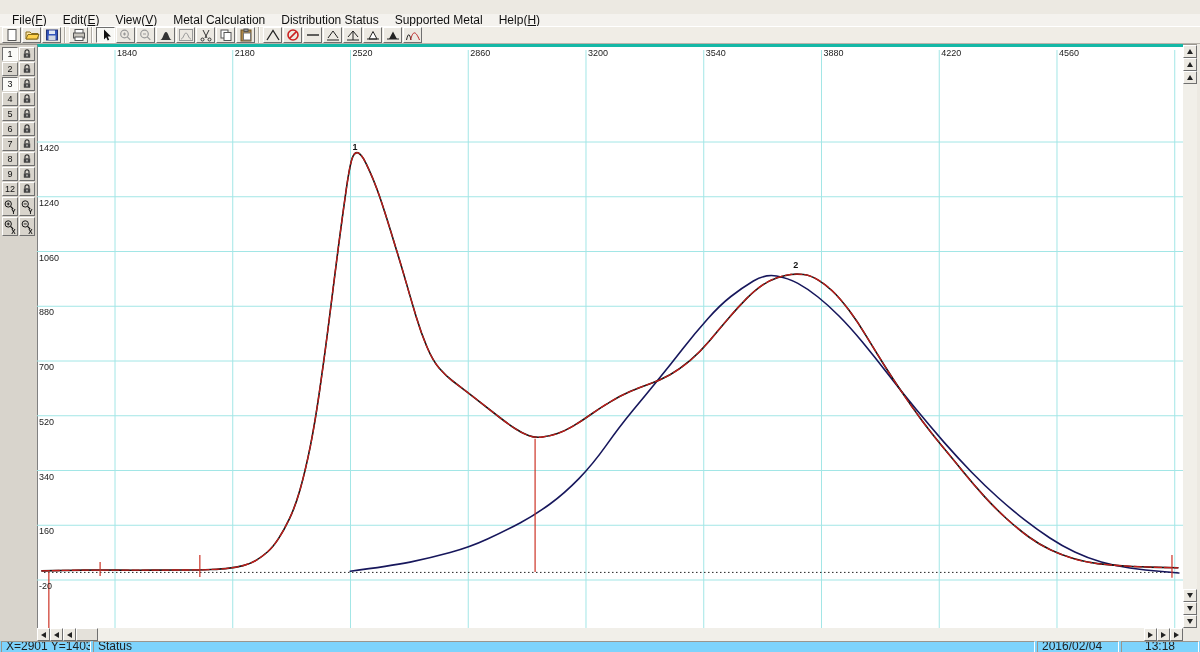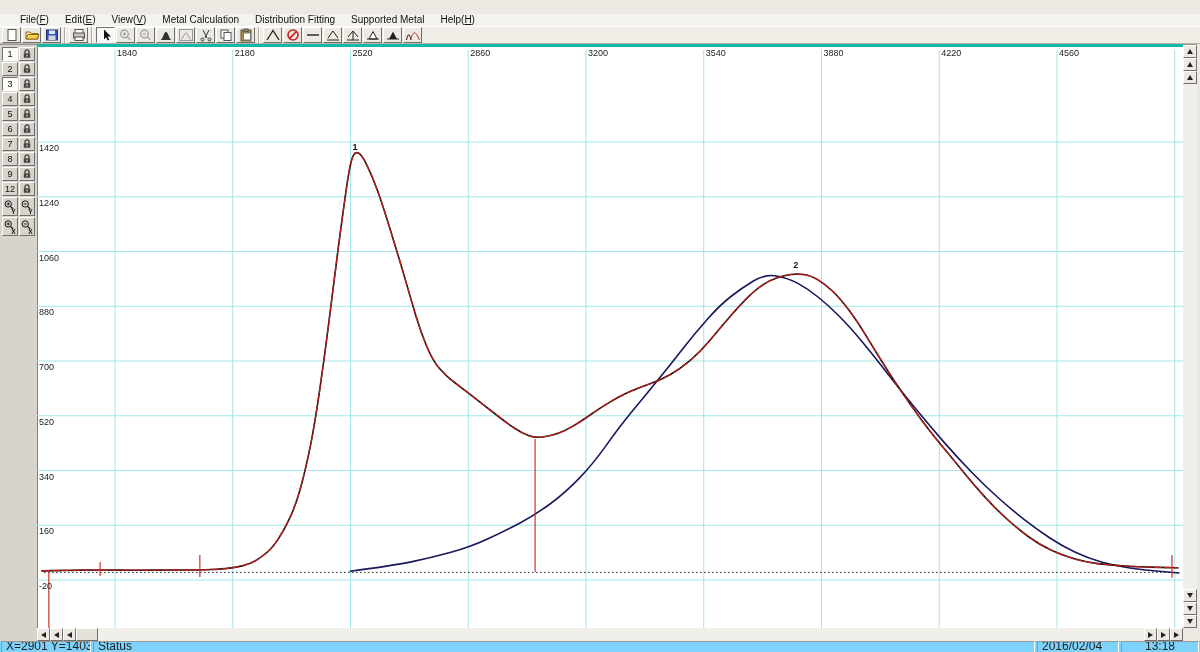--- a/index.html
+++ b/index.html
@@ -19,21 +19,21 @@
   .app-icon i:nth-child(4){left:5px;top:6px;background:#fc3;}
   .title-text{font-size:9px;font-weight:bold;color:#111;margin-left:4px;line-height:13px;}
   .win-controls{margin-left:auto;display:flex;gap:2px;}
   .win-btn{width:21px;height:10px;border:1px solid #7a8a9a;border-radius:2px;
     background:linear-gradient(#fbfdff,#c4d2e2);color:#334;font-size:7px;line-height:8px;
     text-align:center;padding:0;}
   .win-btn.close{background:linear-gradient(#f0a37e,#cc4a22);color:#fff;border-color:#8a3a20;}
 
   
   .menubar{position:absolute;top:14px;left:0;right:0;height:12px;background:#f4f2ee;
-    display:flex;align-items:flex-end;padding-left:12px;font-size:10px;color:#111;}
+    display:flex;align-items:flex-end;padding-left:4px;font-size:12px;color:#111;}
   .menu-item{padding:0 8px;line-height:12px;white-space:nowrap;}
   .menu-item u{text-decoration:underline;}
 
   
   .toolbar{position:absolute;top:26px;left:0;right:0;height:18px;background:#f0ede6;
     border-top:1px solid #fff;border-bottom:1px solid #b8b4ac;
     display:flex;align-items:center;padding-left:2px;}
   .tb-btn{width:19px;height:16px;margin-right:1px;background:#ece9e2;
     border:1px solid;border-color:#fff #6f6f6f #6f6f6f #fff;
     display:flex;align-items:center;justify-content:center;padding:0;}
@@ -96,21 +96,21 @@
 <body>
 
 <div class="window">
 
 
   <div class="menubar" id="menubar">
       <span class="menu-item">File(<u>F</u>)</span>
       <span class="menu-item">Edit(<u>E</u>)</span>
       <span class="menu-item">View(<u>V</u>)</span>
       <span class="menu-item">Metal Calculation</span>
-      <span class="menu-item">Distribution Fitting</span>
+      <span class="menu-item">Distribution Status</span>
       <span class="menu-item">Supported Metal</span>
       <span class="menu-item">Help(<u>H</u>)</span>
     </div>
 
   <div class="toolbar" id="toolbar">
       <button class="tb-btn">
         <svg width="16" height="14" viewBox="0 0 16 14">
           <rect x="4" y="1.5" width="8" height="11" fill="#fff" stroke="#555"></rect>
         </svg>
       </button>

